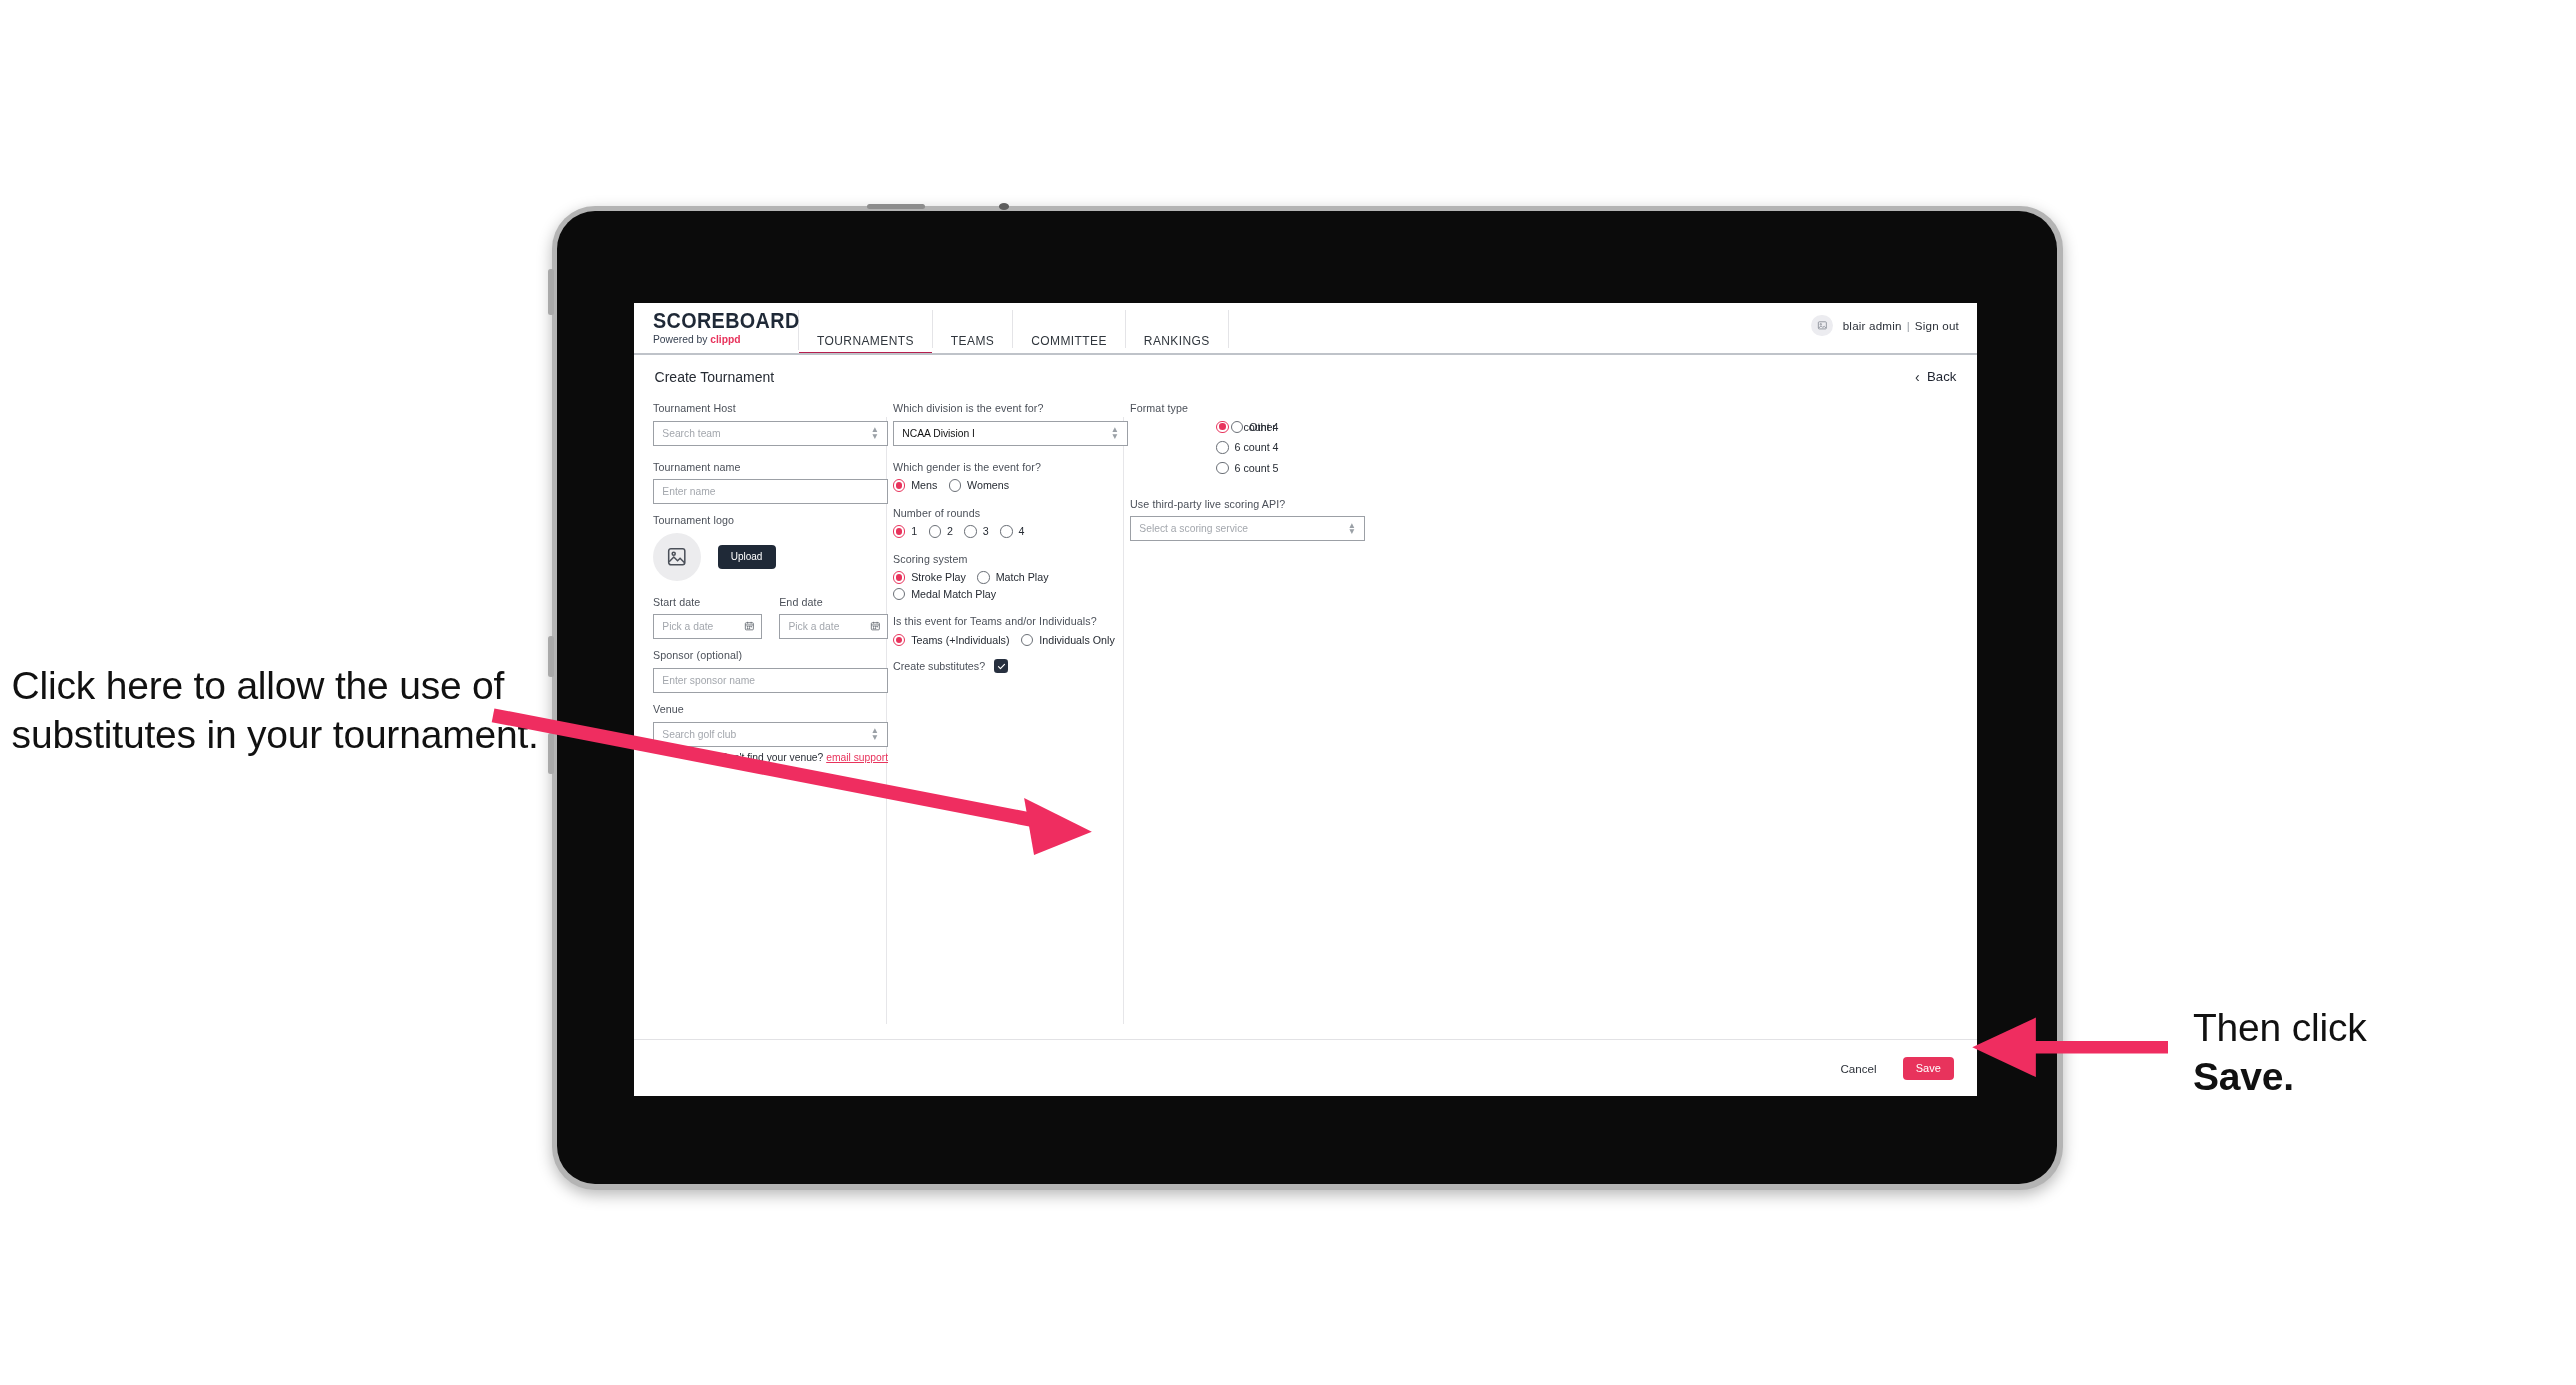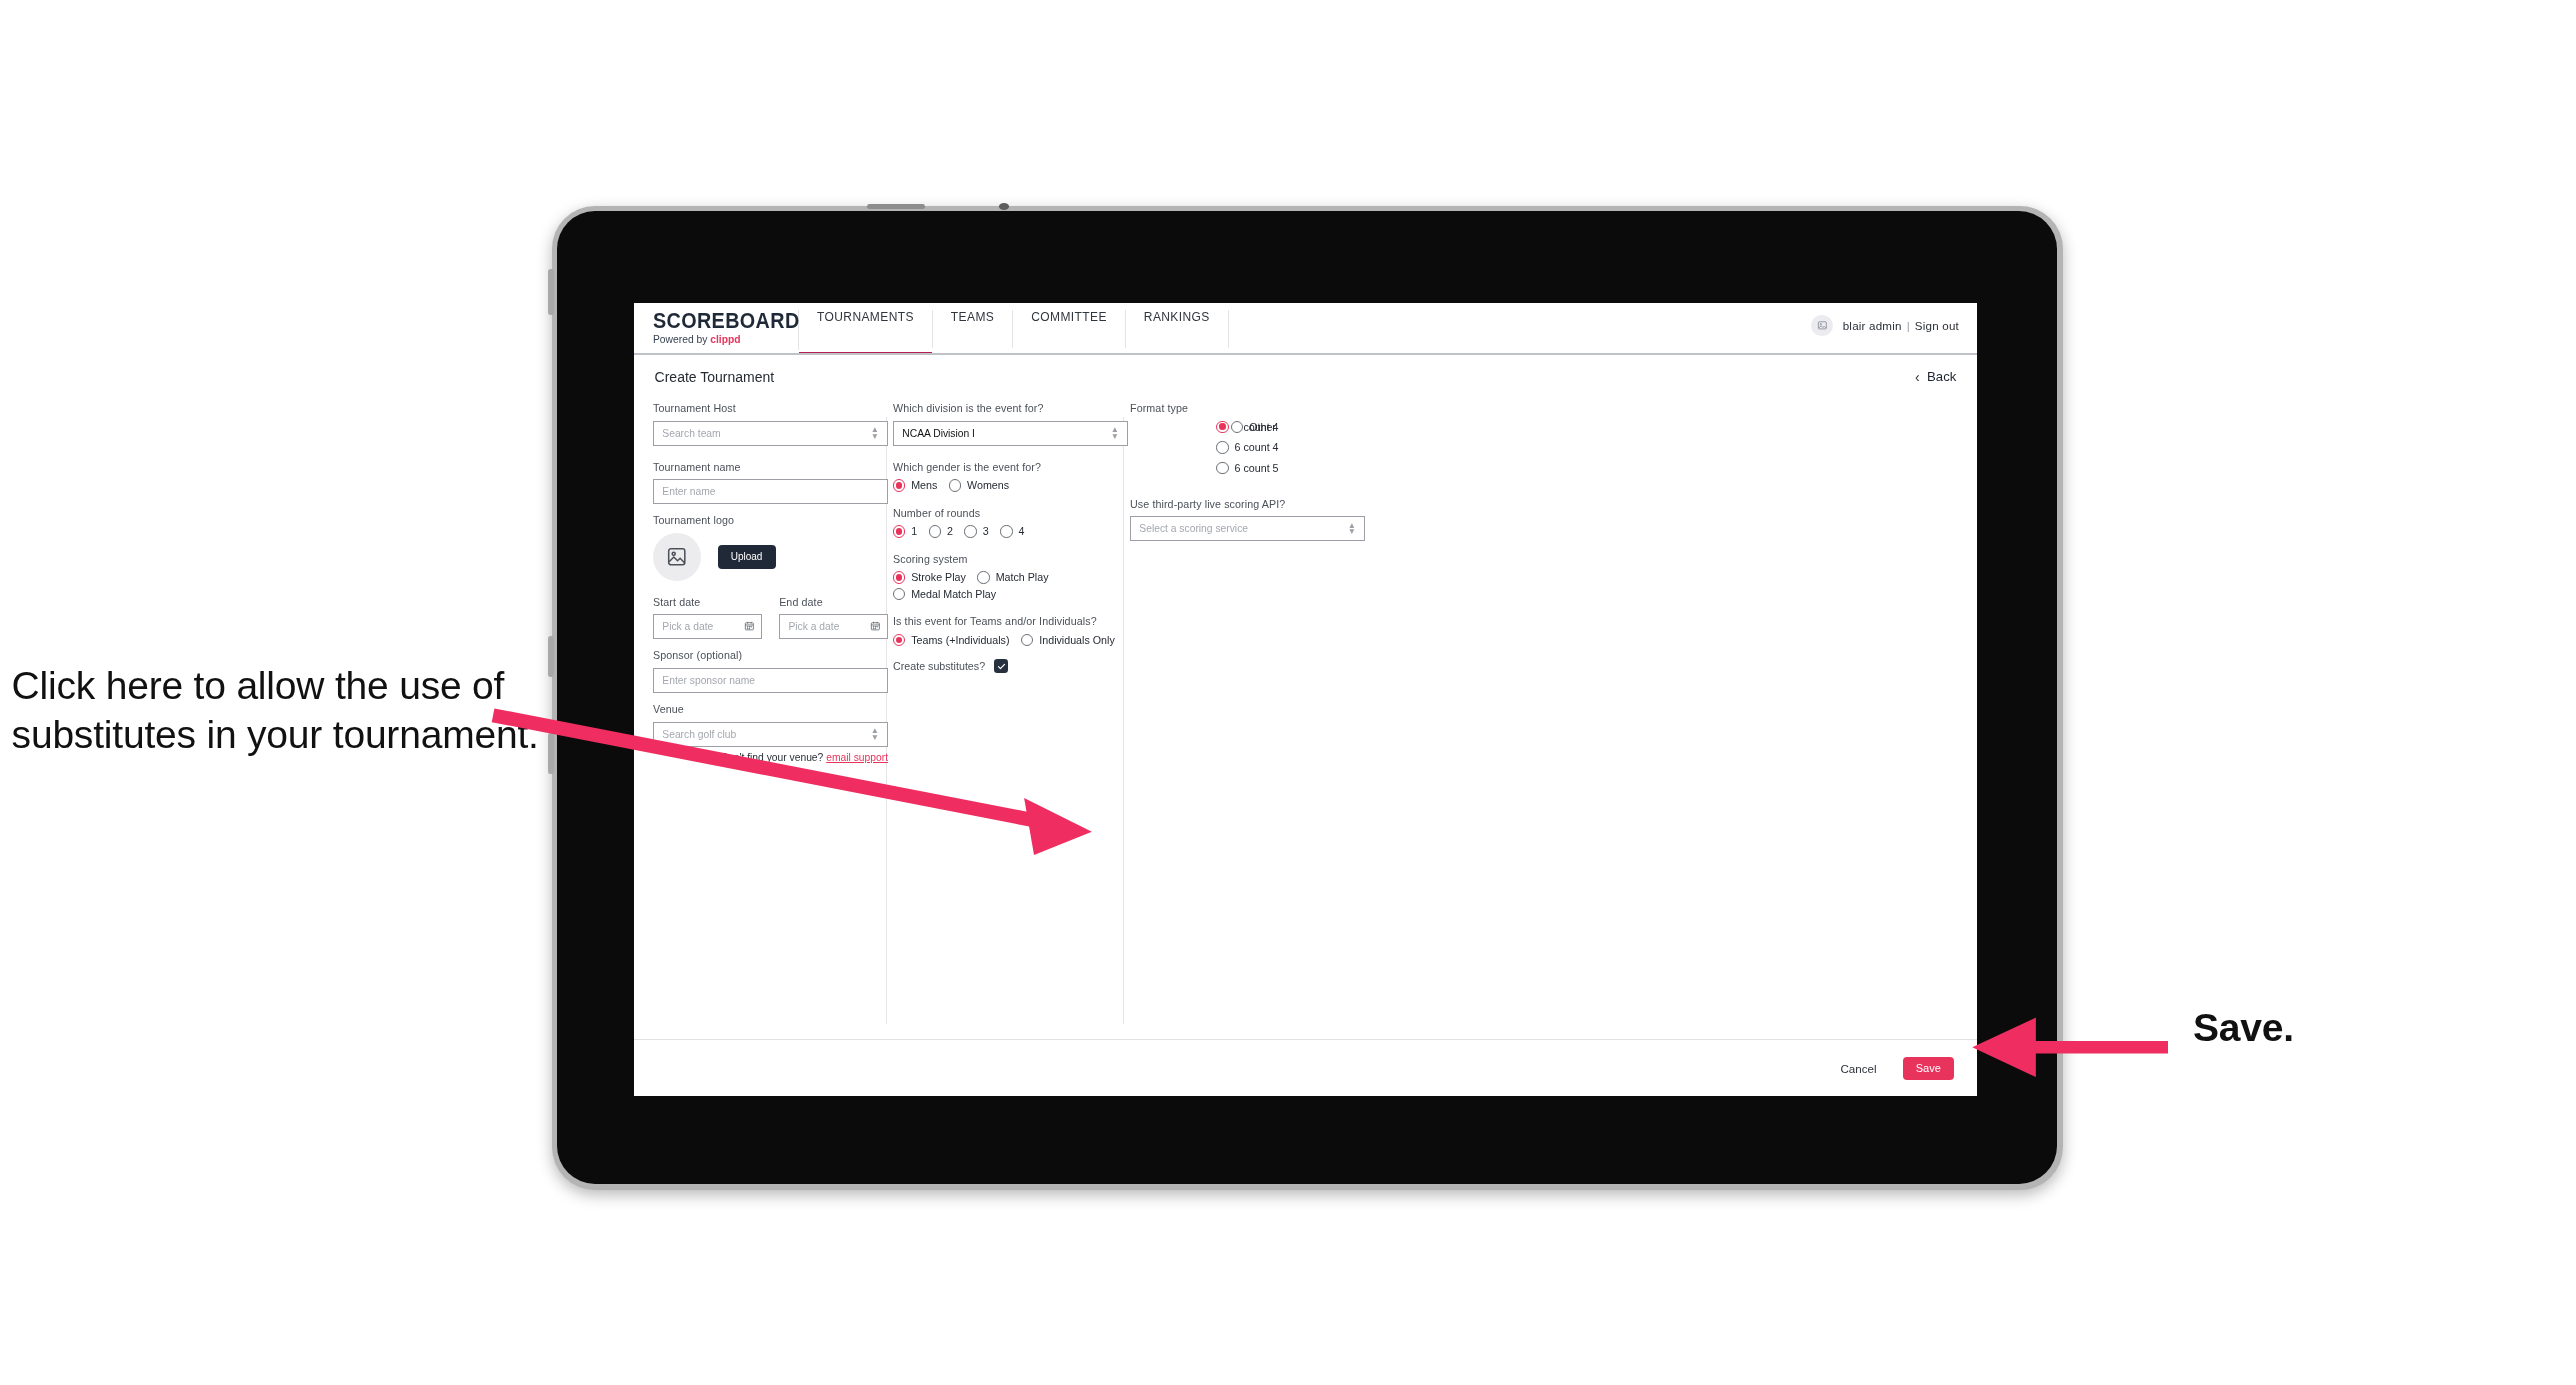--- a/index.html
+++ b/index.html
@@ -36,21 +36,21 @@
   #app-header{position:absolute;left:0;top:0;width:100%;height:51px;background:#fff;}
   #brand-block{position:absolute;left:19px;top:6.6px;width:145px;height:40px;
      border-right:0.8px solid #e4e4e7;}
   #brand-title{font-family:"Liberation Sans", sans-serif;font-weight:bold;font-size:21.5px;
      letter-spacing:0.4px;color:#1f2937;line-height:23px;transform:scaleX(0.92);transform-origin:left;}
   #brand-sub{font-size:10.3px;color:#374151;line-height:12.4px;margin-top:1.7px;}
   #brand-sub .accent{color:#e8335c;font-weight:bold;}
 
   #nav-tabs{position:absolute;left:165px;top:6.6px;height:45px;display:flex;align-items:flex-start;}
   .nav-tab{
-    position:relative;height:38px;display:flex;align-items:flex-start;padding:0 18px;
+    position:relative;height:38px;display:flex;align-items:flex-end;padding:0 18px;
     font-size:12px;letter-spacing:0.4px;color:#30363d;cursor:pointer;
     border-right:0.8px solid #e4e4e7;
   }
   .nav-tab .tab-underline{
     position:absolute;left:0;bottom:-6.6px;width:100%;height:2.5px;background:#b51e4e;display:none;
   }
   .nav-tab.active .tab-underline{display:block;}
 
   #header-right{position:absolute;right:18px;top:11.6px;display:flex;align-items:center;gap:10px;}
   #avatar{width:21.5px;height:21.5px;border-radius:50%;background:#ececf0;display:flex;align-items:center;
@@ -423,20 +423,21 @@
 
   <div id="footer-rule"></div>
   <div id="footer-bar">
     <button id="cancel-button">Cancel</button>
     <button id="save-button">Save</button>
   </div>
 </div>
 
 <div id="annotation-left">Click here to allow the use of substitutes in your tournament.</div>
 <div id="annotation-right">
+  <div>Then click</div>
   <div class="bold">Save.</div>
 </div>
 
 <svg id="arrow-layer" viewBox="0 0 3119 1678" width="2576" height="1386">
   <g>
     <line x1="597" y1="866" x2="1262" y2="995" stroke="#ef2d60" stroke-width="17"></line>
     <polygon points="1322,1007 1240,966 1252,1035" fill="#ef2d60"></polygon>
   </g>
   <g>
     <line x1="2625" y1="1268" x2="2455" y2="1268" stroke="#ef2d60" stroke-width="15"></line>

